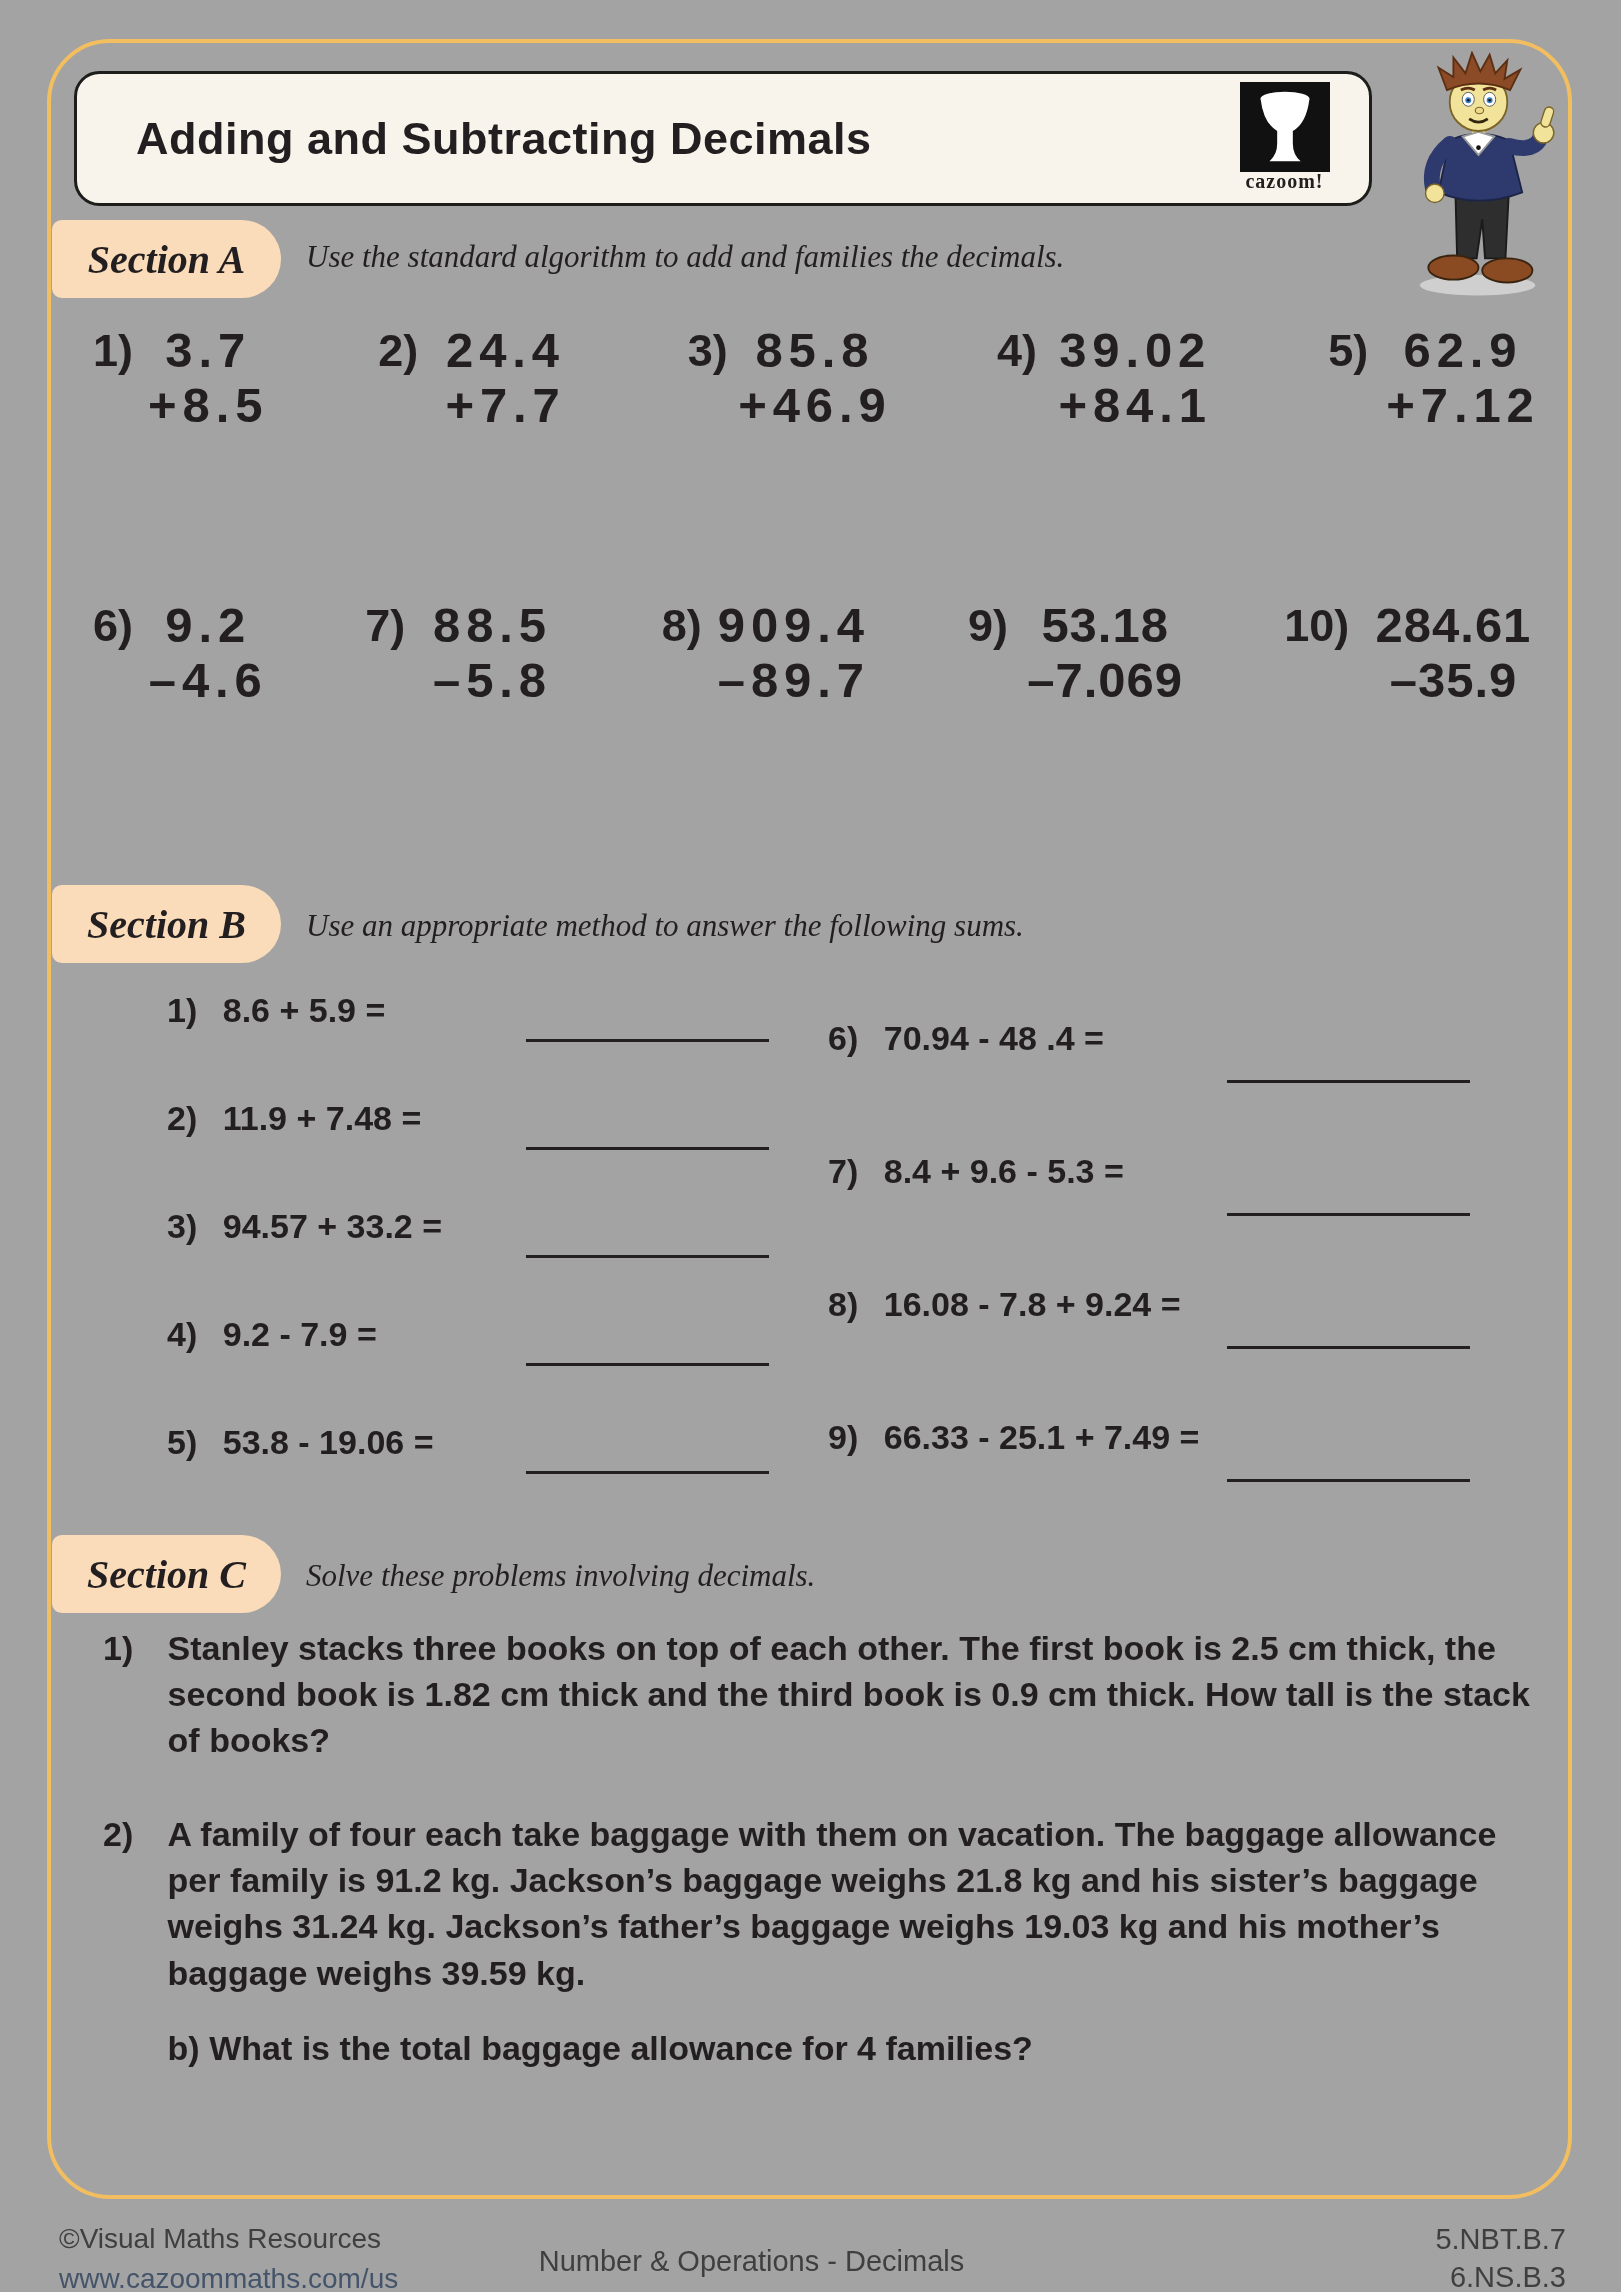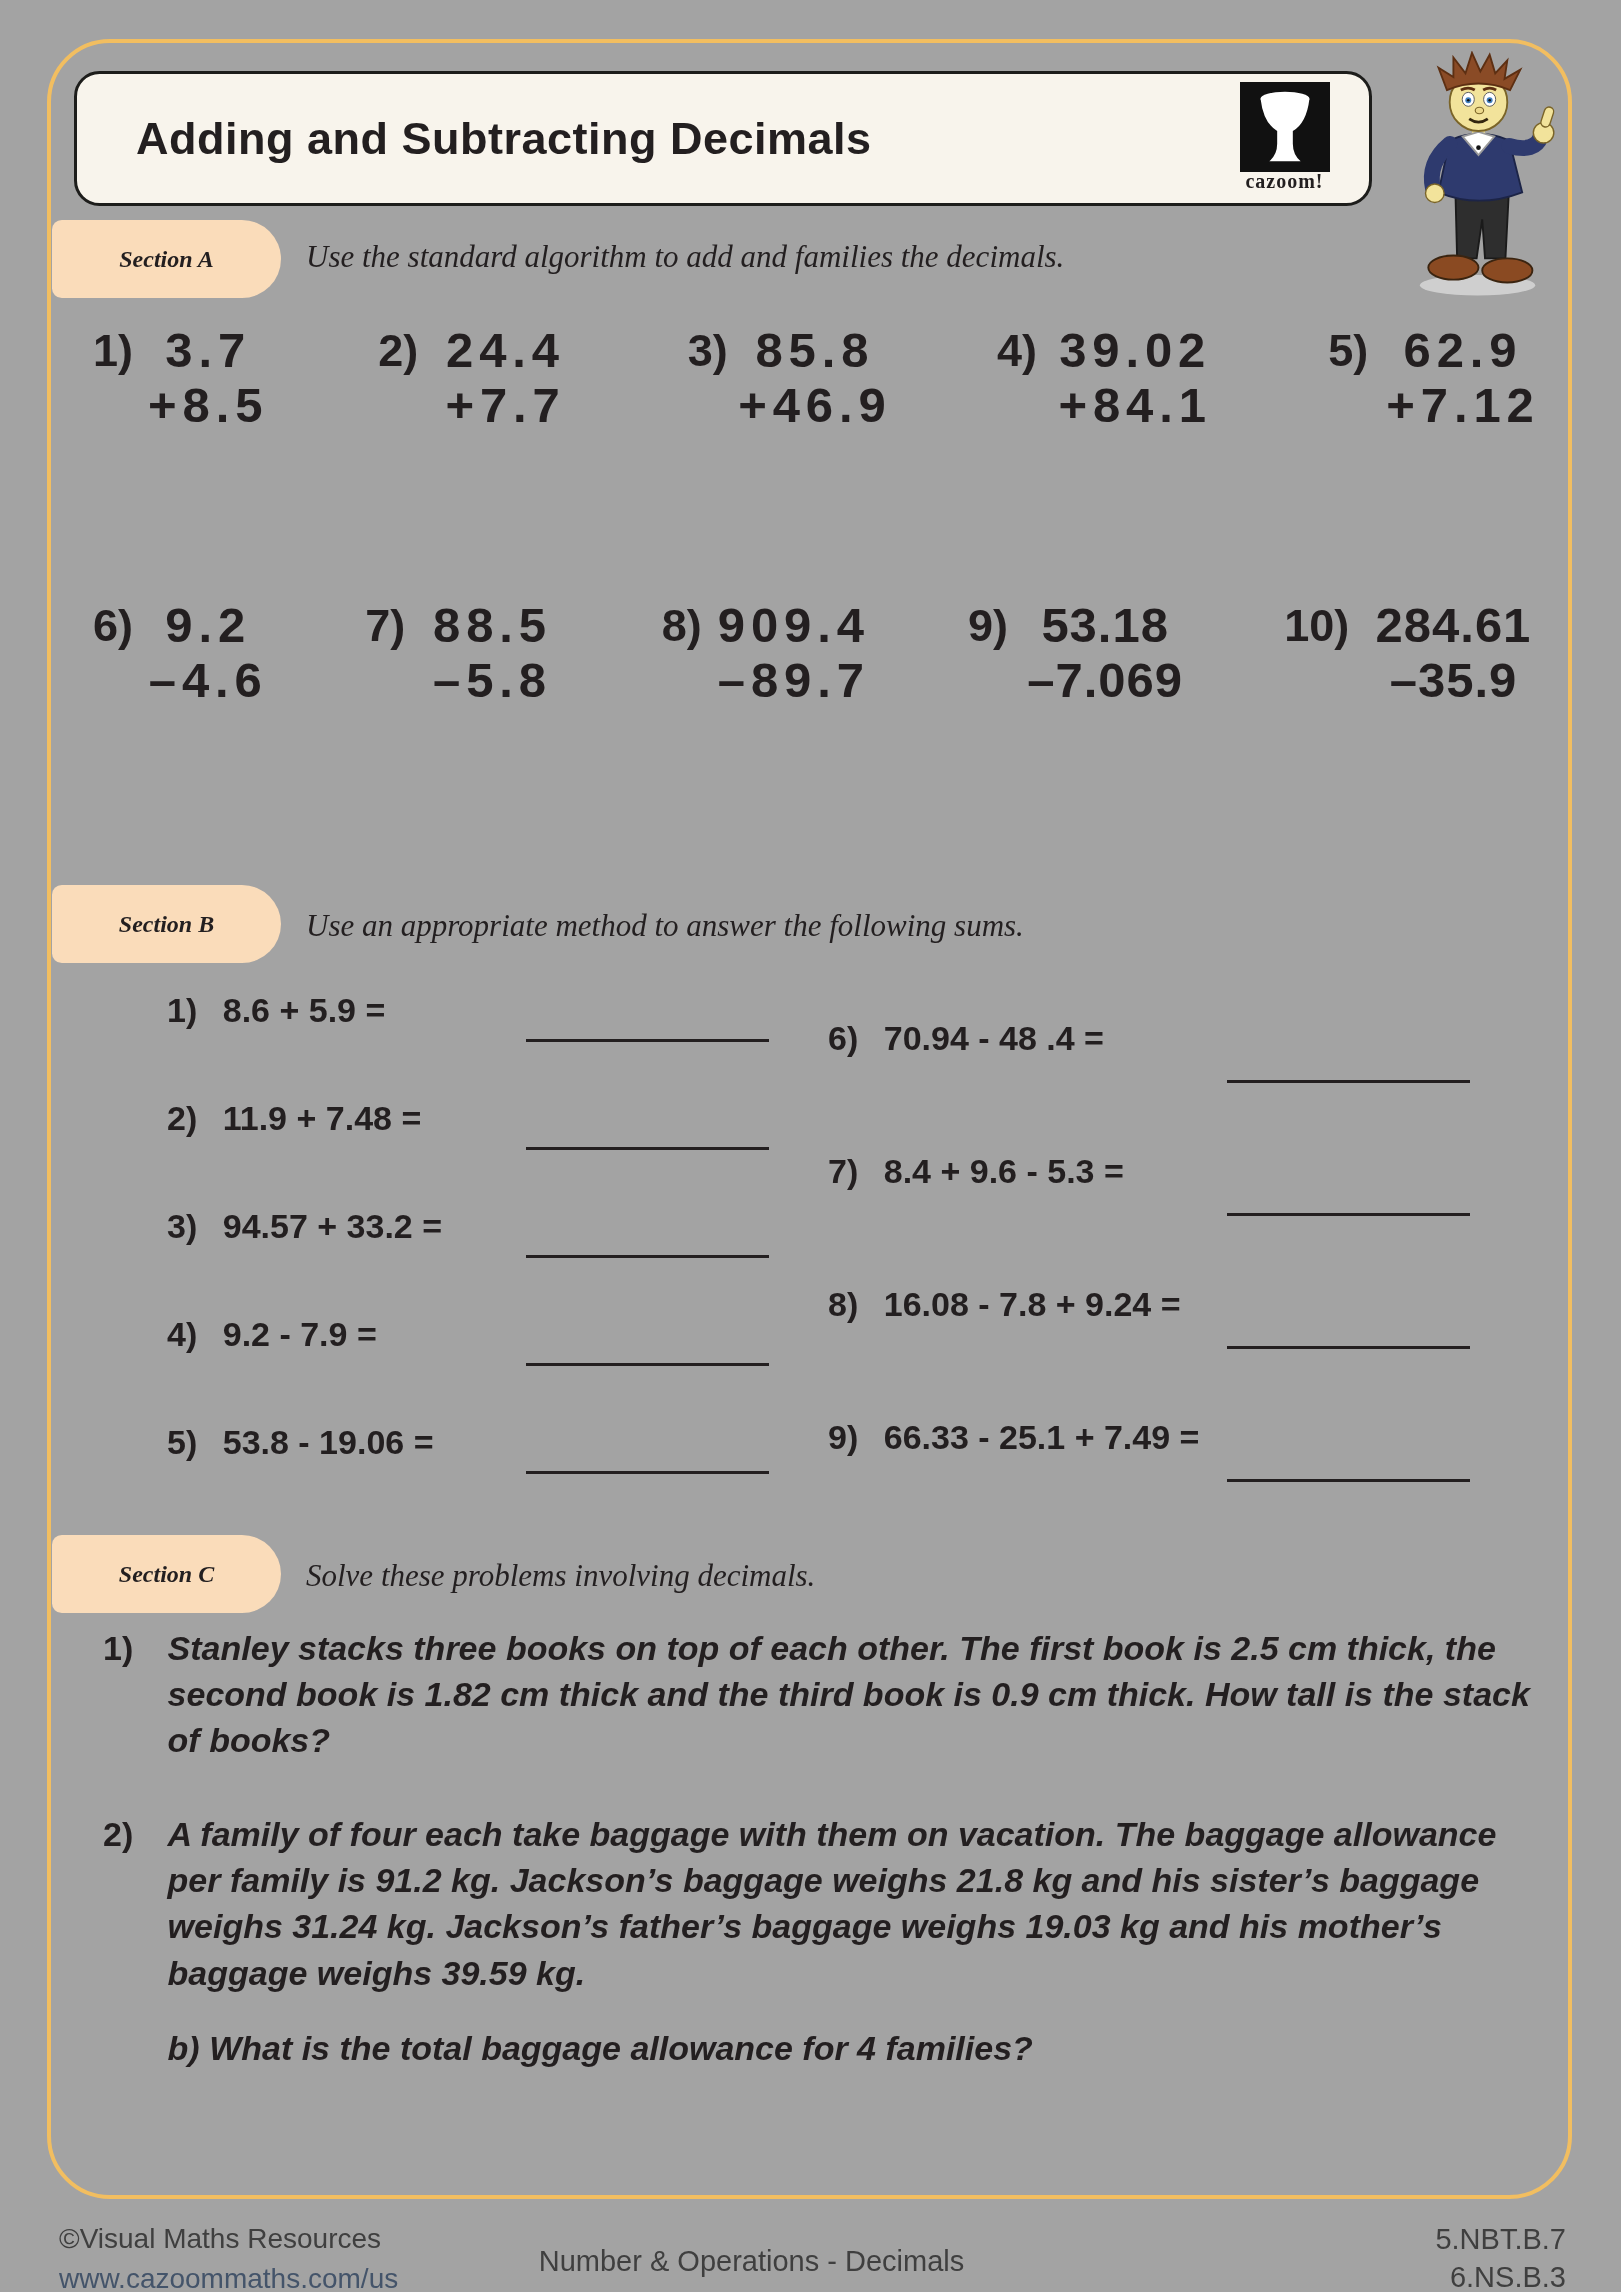--- a/index.html
+++ b/index.html
@@ -16,21 +16,21 @@
   .title{margin-left:59px;font-size:45px;font-weight:bold;letter-spacing:0.5px;}
   .logo{position:absolute;right:25.5px;top:7.8px;width:118px;text-align:center;}
   .logo svg{width:90px;height:90px;display:block;margin:0 auto;}
   .logo-text{font-family:"Liberation Serif","DejaVu Serif",serif;font-weight:bold;font-size:20px;margin-top:-2px;letter-spacing:1px;}
 
   .mascot{position:absolute;left:1392px;top:51px;width:186px;height:251px;z-index:3;}
 
   
   .section-label{position:absolute;left:52px;width:229px;height:78px;background:#FADCBA;
                  border-radius:9.8px 39px 39px 9.8px;display:flex;align-items:center;justify-content:center;
-                 font-family:"Liberation Serif","DejaVu Serif",serif;font-style:italic;font-weight:bold;font-size:24px;z-index:2;}
+                 font-family:"Liberation Serif","DejaVu Serif",serif;font-style:italic;font-weight:bold;font-size:40px;z-index:2;}
   .instruction{position:absolute;left:306px;font-family:"Liberation Serif","DejaVu Serif",serif;
                font-style:italic;font-size:31px;white-space:nowrap;}
 
   
   .row-a{position:absolute;left:93px;width:1451px;display:flex;justify-content:space-between;}
   .prob-a{display:flex;gap:13.7px;}
   .pnum{font-size:45px;font-weight:bold;white-space:nowrap;line-height:51px;}
   .vert{display:flex;flex-direction:column;align-items:center;}
   .vert .top{font-size:49px;font-weight:bold;text-align:right;letter-spacing:.12em;line-height:51px;white-space:nowrap;}
   .vert .bot{display:flex;justify-content:space-between;align-items:baseline;font-size:49px;font-weight:bold;
@@ -46,21 +46,21 @@
   .b-row{position:relative;display:flex;align-items:center;gap:25.5px;font-size:34px;font-weight:bold;}
   .col-b-left .b-row{height:108px;}
   .col-b-right .b-row{height:133px;}
   .b-row .bl{position:absolute;right:0;bottom:21.6px;width:243px;border-bottom:3.9px solid #231F20;}
   .b-expr{white-space:nowrap;}
 
   
   .c-item{position:absolute;left:103px;width:1449px;display:flex;gap:21.6px;
           font-size:34px;font-weight:bold;line-height:1.36;}
   .c-num{flex:none;width:43px;}
-  .c-text{flex:1;font-style:italic;}
+  .c-text{flex:1;}
   .c-sub-a{margin-top:11.8px;}
   .c-sub-b{margin-top:29px;}
 
   
   .footer-left{position:absolute;left:59px;top:2221px;font-size:28px;color:#3f3f3f;line-height:1.25;}
   .footer-link{color:#44546A;text-decoration:none;border-bottom:3.9px solid #3A4E75;display:inline-block;margin-top:4.9px;}
   .footer-center{position:absolute;left:0;right:118px;top:2245px;text-align:center;font-size:29px;color:#3f3f3f;}
   .footer-right{position:absolute;right:55px;top:2221px;font-size:29px;color:#3f3f3f;text-align:right;line-height:1.3;}
 </style>
 </head>

